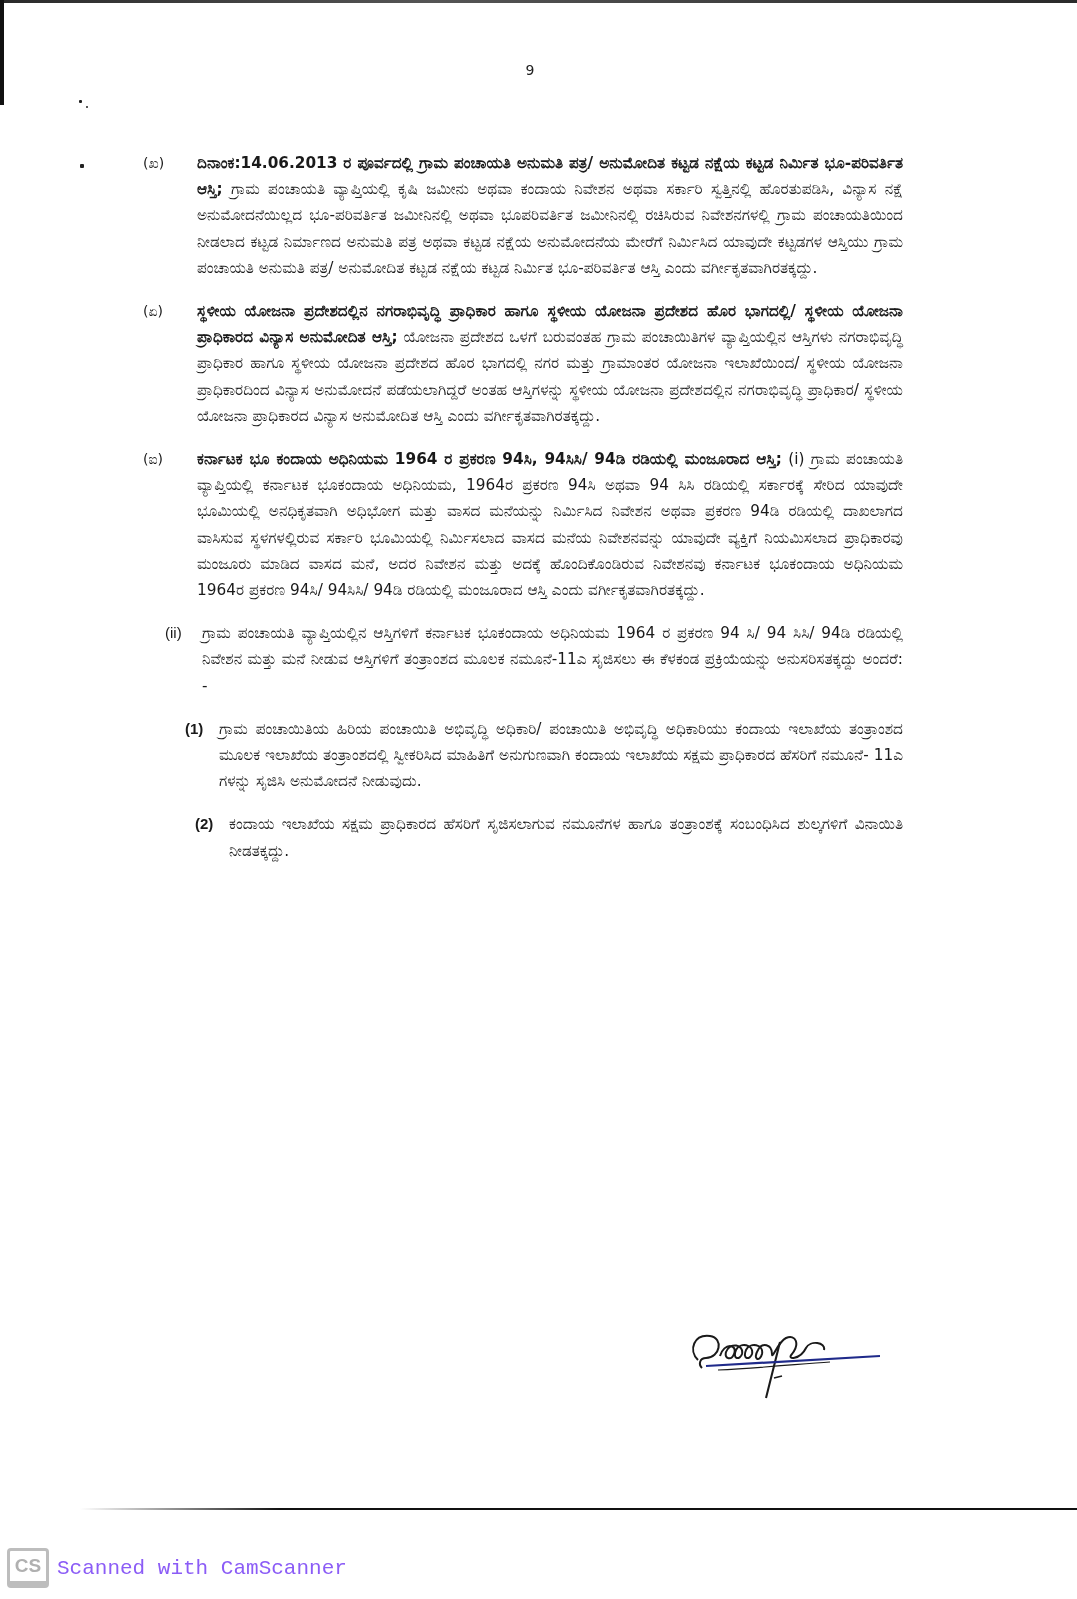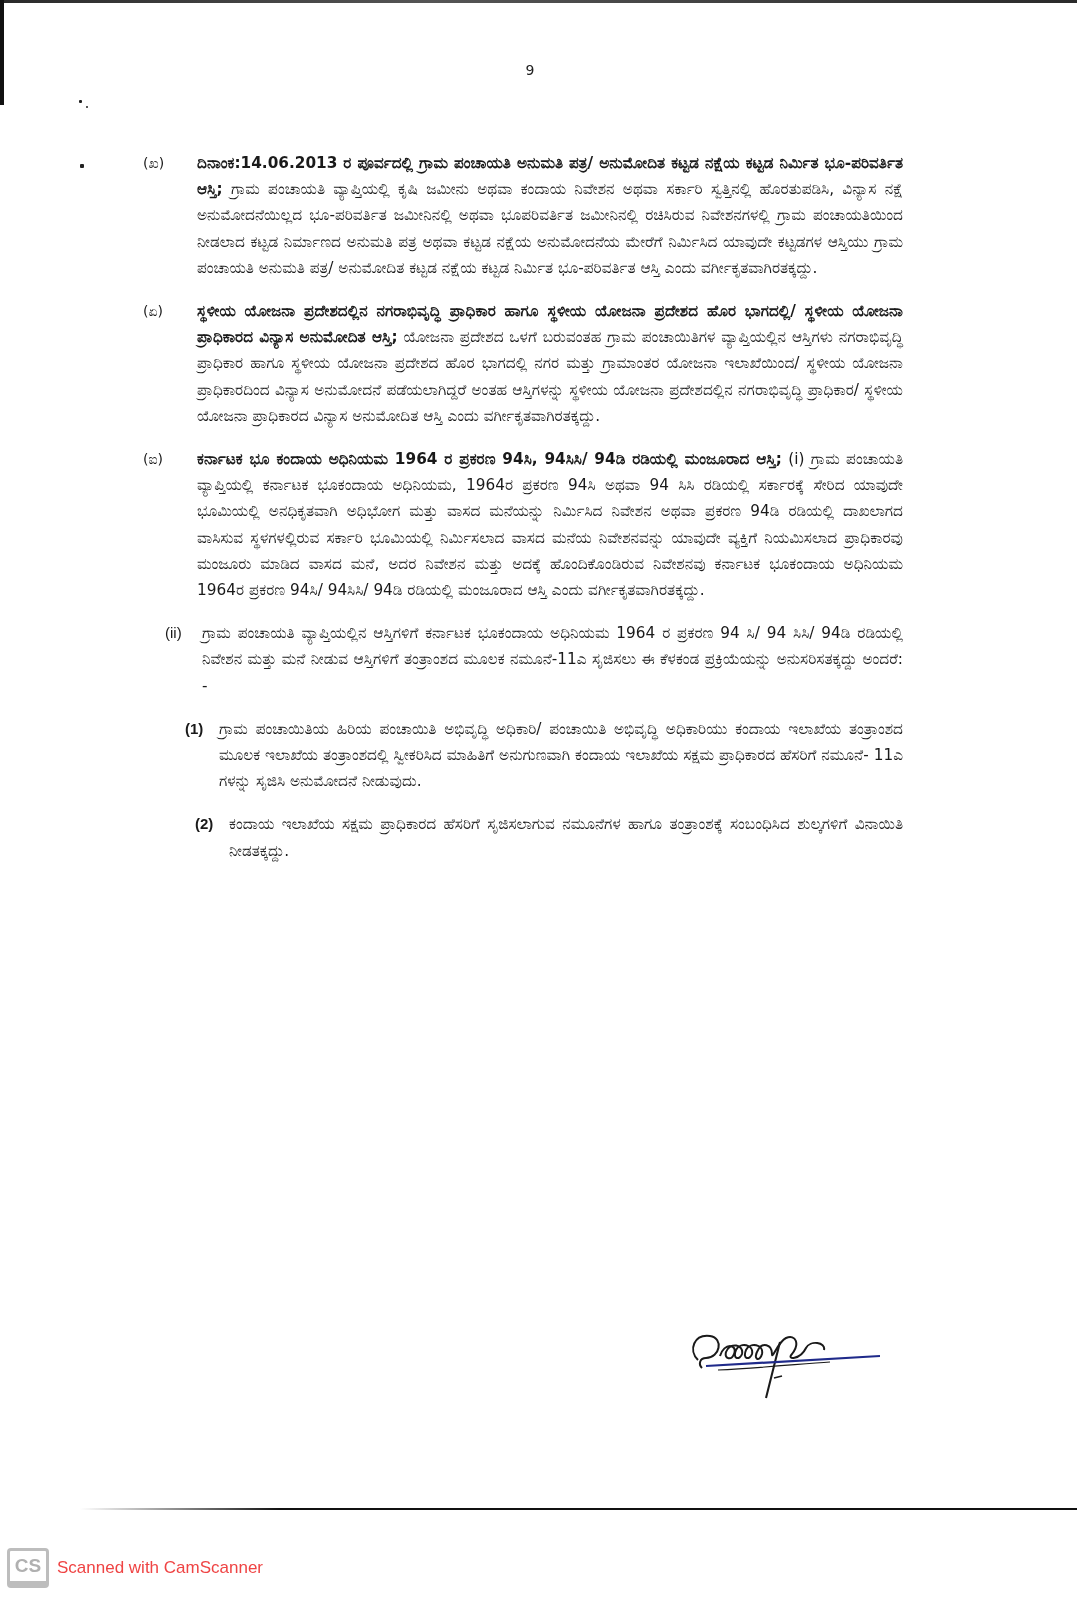--- a/index.html
+++ b/index.html
@@ -127,23 +127,23 @@
       font-family: "Liberation Sans", sans-serif;
       font-weight: bold;
       font-size: 19px;
       display: flex;
       align-items: center;
       justify-content: center;
       position: relative;
       border-bottom-width: 7px;
     }
     .cs-text {
-      font-family: Liberation Sans, sans-serif;
-      font-size: 17px;
-      color: #ef4444;
+      font-family: Liberation Mono, monospace;
+      font-size: 21px;
+      color: #8b5cf6;
     }
   </style>
 </head>
 <body>
 
 <div class="top-edge"></div>
 <div class="left-edge"></div>
 
 <div class="page-number">9</div>
 

